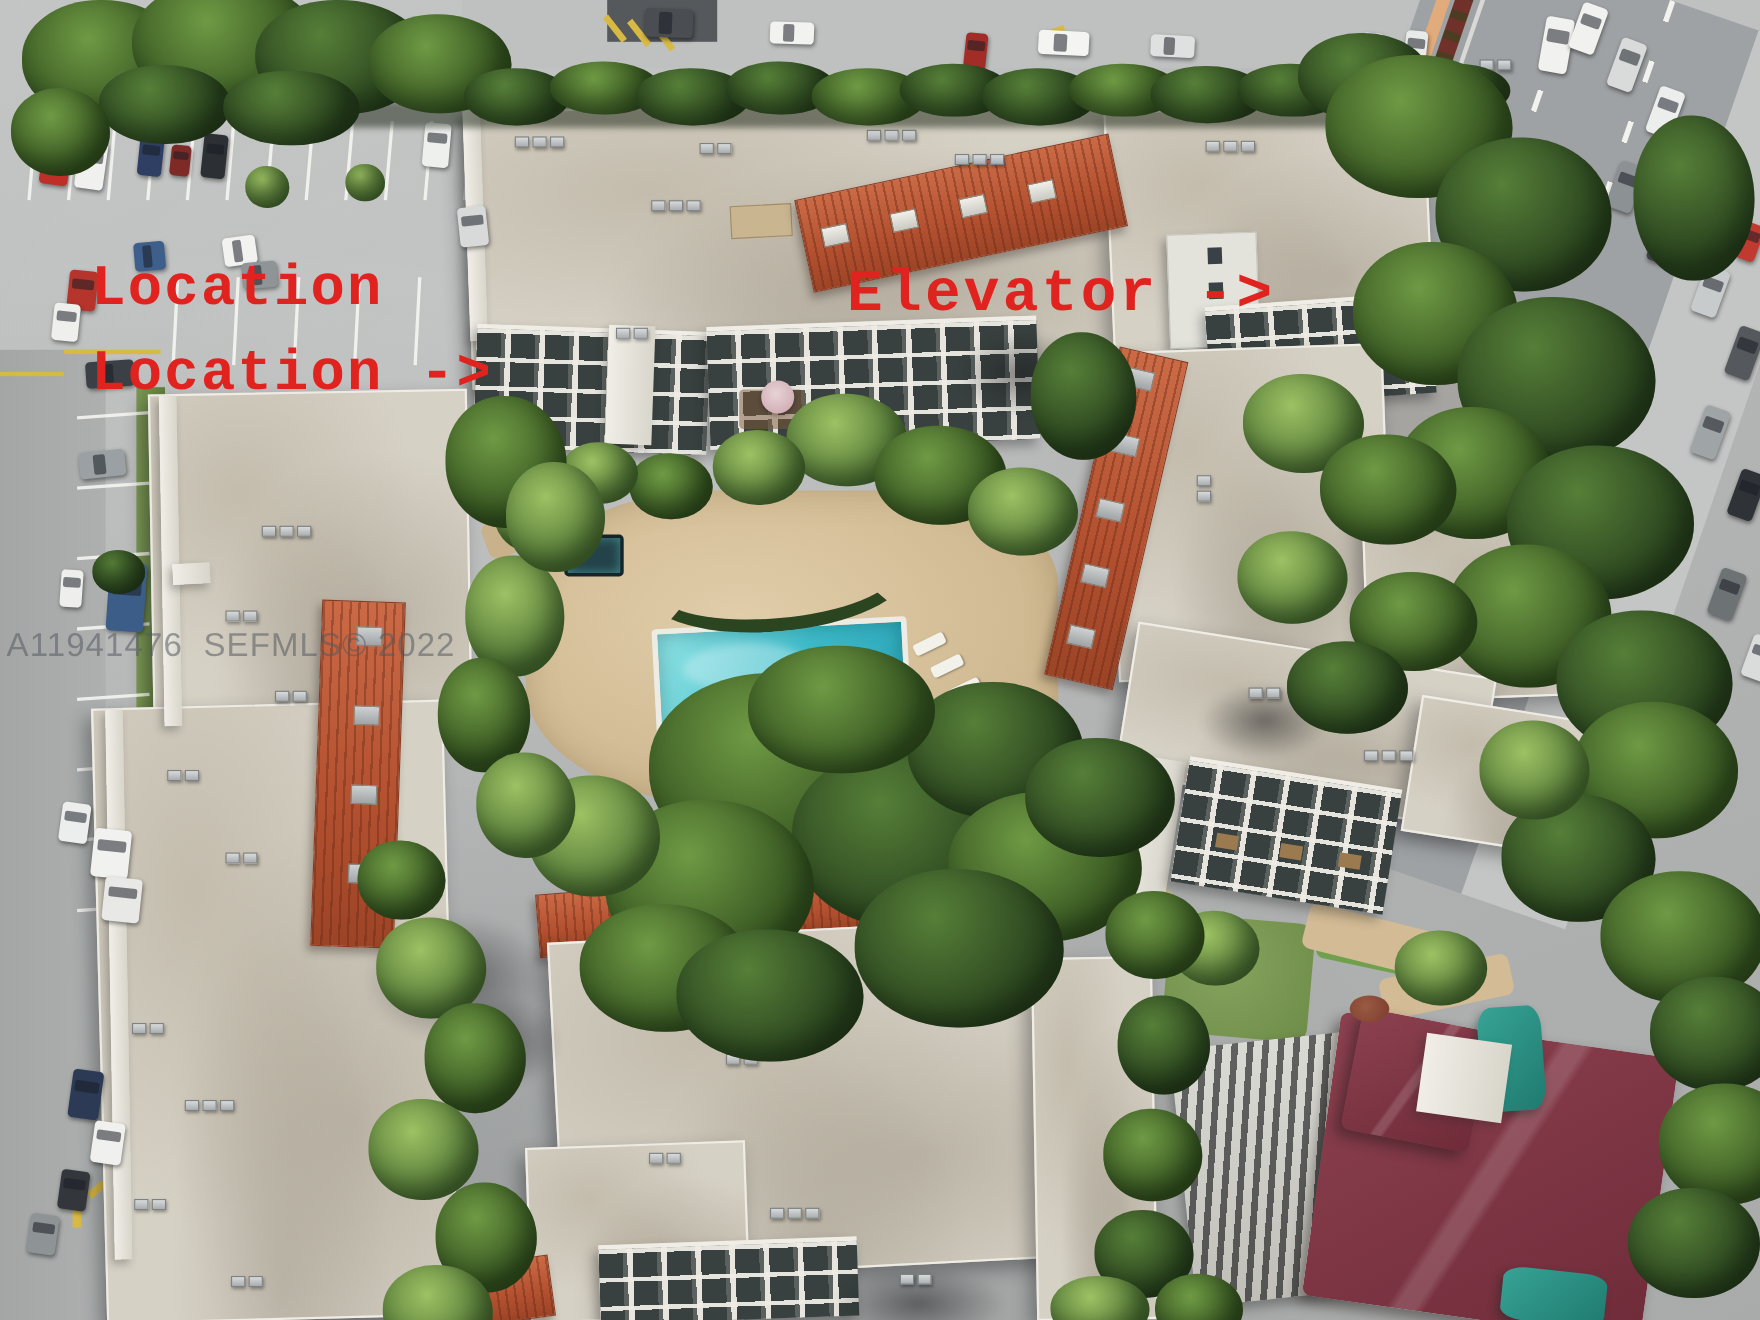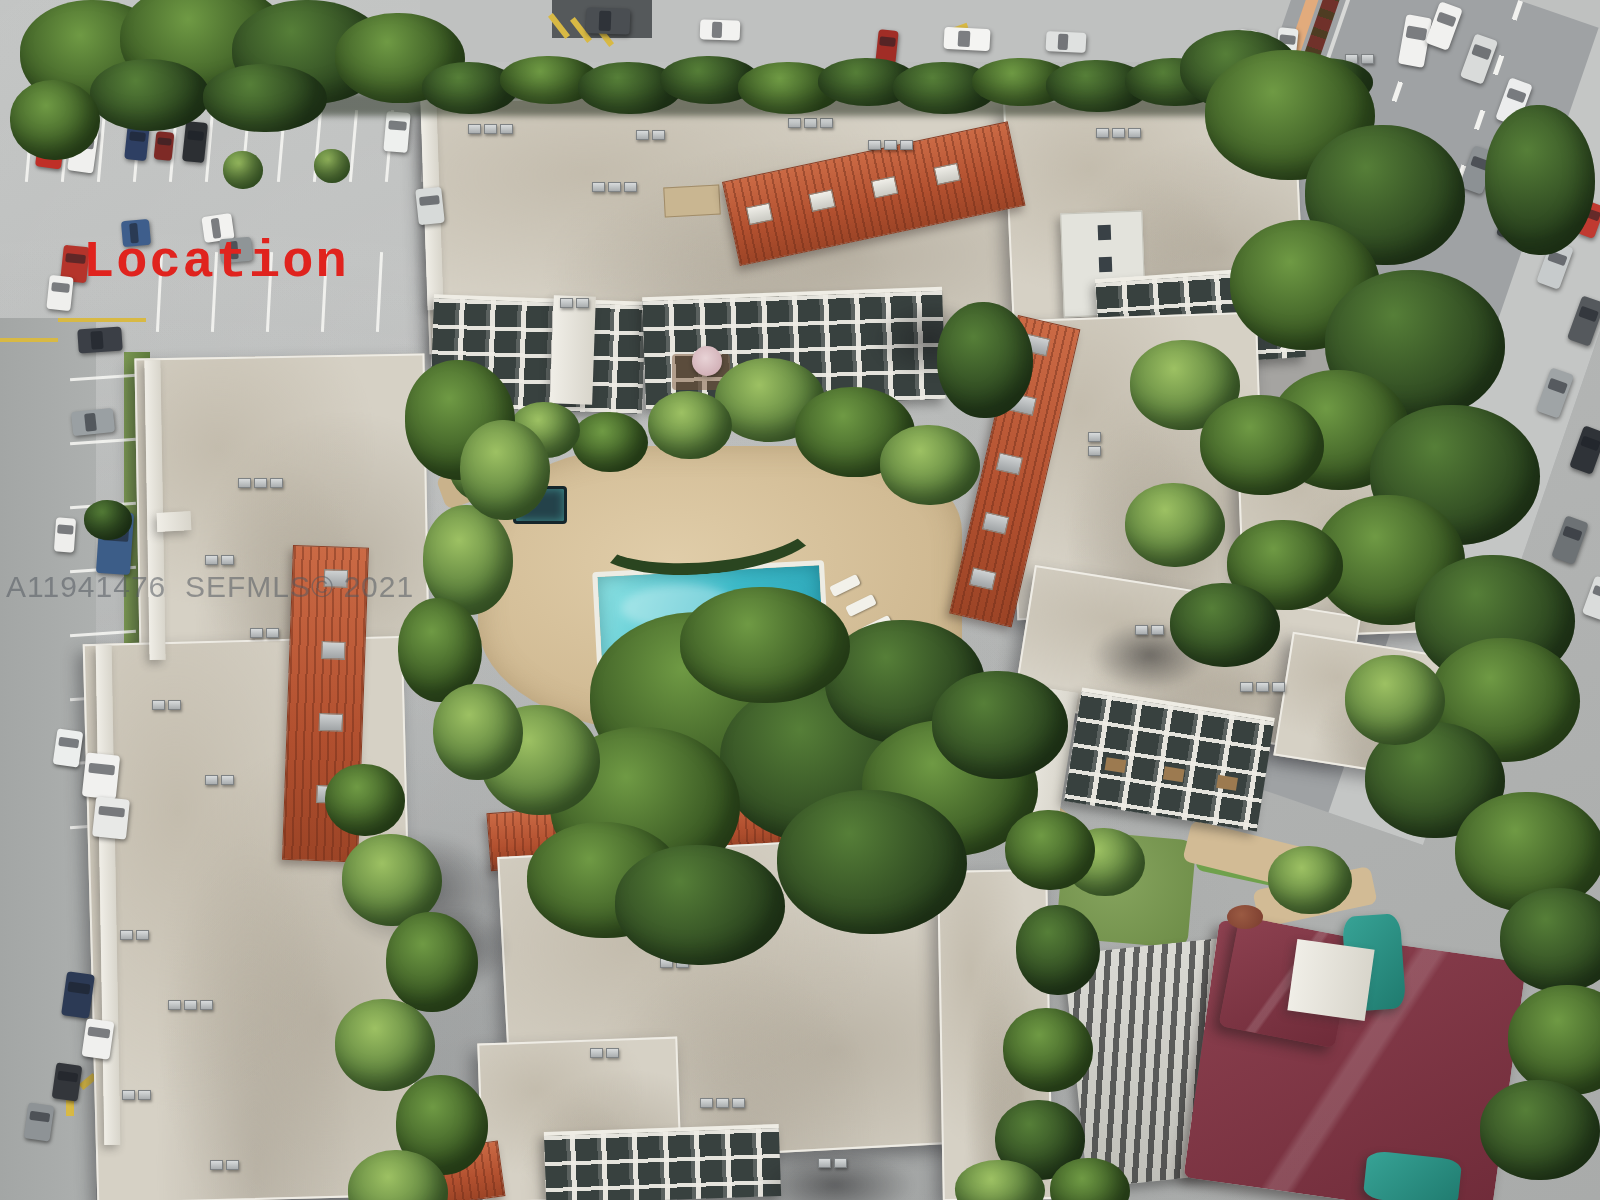--- a/index.html
+++ b/index.html
@@ -202,21 +202,23 @@
 
   <div class="stain" style="left:330px;top:830px;width:170px;height:120px;"></div>
   <div class="stain" style="left:400px;top:905px;width:110px;height:85px;"></div>
   <div class="stain" style="left:755px;top:1150px;width:160px;height:70px;"></div>
   <div class="stain" style="left:870px;top:300px;width:120px;height:80px;"></div>
   <div class="stain" style="left:1090px;top:620px;width:120px;height:70px;"></div>
 
   <div class="hedge-shadow" style="left:235px;top:92px;width:1110px;height:24px;"></div>
 
   <div class="anno" id="apt-label-1" style="left: 83px; top: 224px; color: rgb(224, 35, 30);">Location</div>
-  <div class="wm" style="left: 6px; top: 570px; color: rgba(84, 89, 96, 0.55);">A11941476  SEFMLS© 2021</div>
+  <div class="anno" id="apt-label-2" style="left: 83px; top: 302px; color: rgb(224, 35, 30);">Location -&gt;</div>
+  <div class="anno" id="elev-label" style="left: 770px; top: 230px; color: rgb(224, 35, 30);">Elevator -&gt;</div>
+  <div class="wm" style="left: 6px; top: 570px; color: rgba(84, 89, 96, 0.55);">A11941476  SEFMLS© 2022</div>
 
 <div class="tree tone1" style="left: 20px; top: 0px; width: 150px; height: 110px;"></div>
     <div class="tree tone1" style="left: 120px; top: -18px; width: 170px; height: 116px;"></div>
     <div class="tree tone0" style="left: 232px; top: 0px; width: 156px; height: 104px;"></div>
     <div class="tree tone1" style="left: 335px; top: 13px; width: 130px; height: 90px;"></div>
     <div class="tree tone0" style="left: 90px; top: 59px; width: 120px; height: 72px;"></div>
     <div class="tree tone0" style="left: 203px; top: 64px; width: 124px; height: 68px;"></div>
     <div class="tree tone1" style="left: 10px; top: 80px; width: 90px; height: 80px;"></div>
     <div class="tree tone0" style="left: 422px; top: 62px; width: 96px; height: 52px;"></div>
     <div class="tree tone1" style="left: 500px; top: 56px; width: 100px; height: 48px;"></div>

